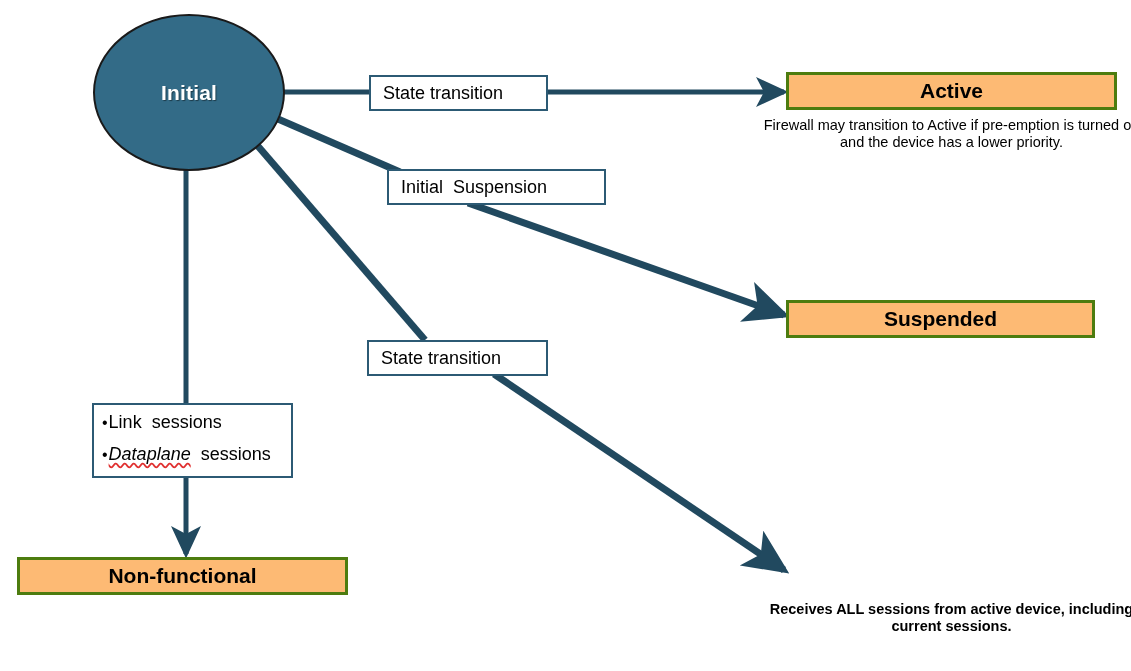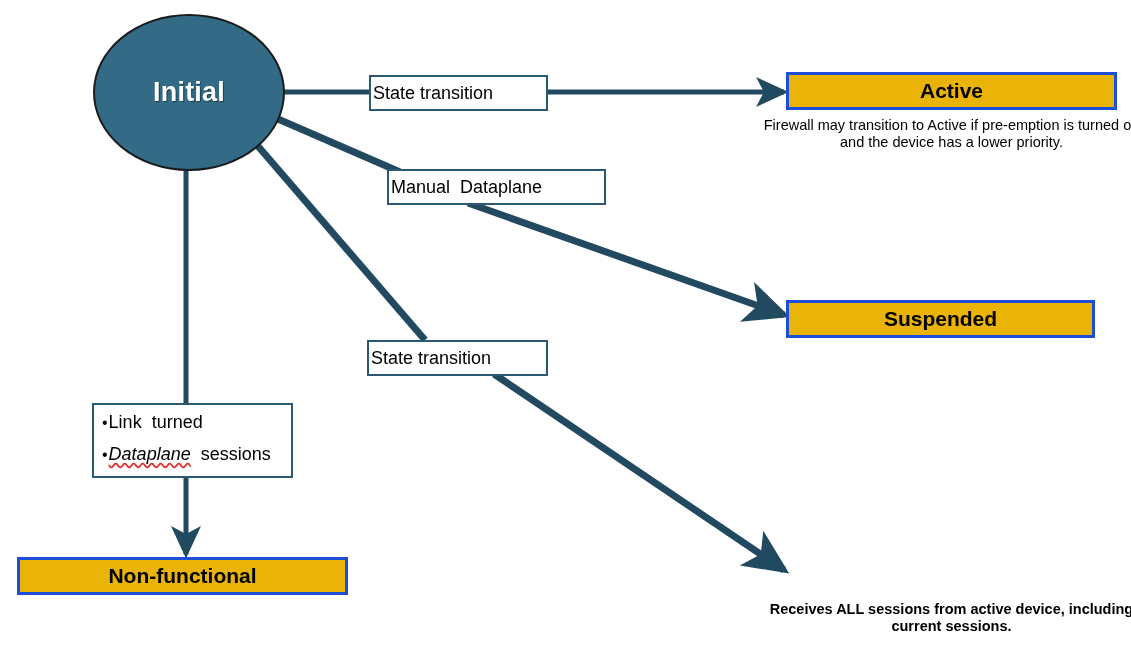--- a/index.html
+++ b/index.html
@@ -38,31 +38,31 @@
     background: #336B87;
     border: 2px solid #1A1A1A;
     box-sizing: border-box;
     display: flex;
     align-items: center;
     justify-content: center;
     z-index: 4;
   }
   .node-ellipse .ellipse-label {
     color: #ffffff;
-    font-size: 27px;
+    font-size: 21px;
     font-weight: bold;
     letter-spacing: 0.2px;
     text-shadow: 1px 1px 1px rgba(0,0,0,0.45);
   }
 
   
   .state-box {
     position: absolute;
-    background: #eab308;
-    border: 3px solid #1d4ed8;
+    background: #fdba74;
+    border: 3px solid #4d7c0f;
     box-sizing: border-box;
     display: flex;
     align-items: center;
     justify-content: center;
     z-index: 3;
   }
   .state-box .state-label {
     font-size: 21px;
     font-weight: bold;
     color: #000000;
@@ -92,21 +92,21 @@
   }
 
   
   .edge-label {
     position: absolute;
     background: #ffffff;
     border: 2px solid #2C5A74;
     box-sizing: border-box;
     display: flex;
     align-items: center;
-    padding-left: 2px;
+    padding-left: 12px;
     z-index: 5;
   }
   .edge-label .edge-label-text {
     font-size: 18px;
     color: #000000;
     white-space: pre;
   }
   #label-state-transition-active   { left: 369px; top: 75px;  width: 179px; height: 36px; }
   #label-manual-suspension         { left: 387px; top: 169px; width: 219px; height: 36px; }
   #label-state-transition-passive  { left: 367px; top: 340px; width: 181px; height: 36px; }
@@ -184,31 +184,31 @@
 
   <div class="state-box" id="box-nonfunctional">
     <span class="state-label">Non-functional</span>
   </div>
 
   <div class="edge-label" id="label-state-transition-active">
     <span class="edge-label-text">State transition</span>
   </div>
 
   <div class="edge-label" id="label-manual-suspension">
-    <span class="edge-label-text">Manual  Dataplane</span>
+    <span class="edge-label-text">Initial  Suspension</span>
   </div>
 
   <div class="edge-label" id="label-state-transition-passive">
     <span class="edge-label-text">State transition</span>
   </div>
 
   <div id="box-failures">
     <div class="bullet-row">
       <span class="bullet-dot">•</span>
-      <span>Link  turned</span>
+      <span>Link  sessions</span>
     </div>
     <div class="bullet-row">
       <span class="bullet-dot">•</span>
       <span class="misspelled">Dataplane</span>
       <span>  sessions</span>
     </div>
   </div>
 
 </div>
 

